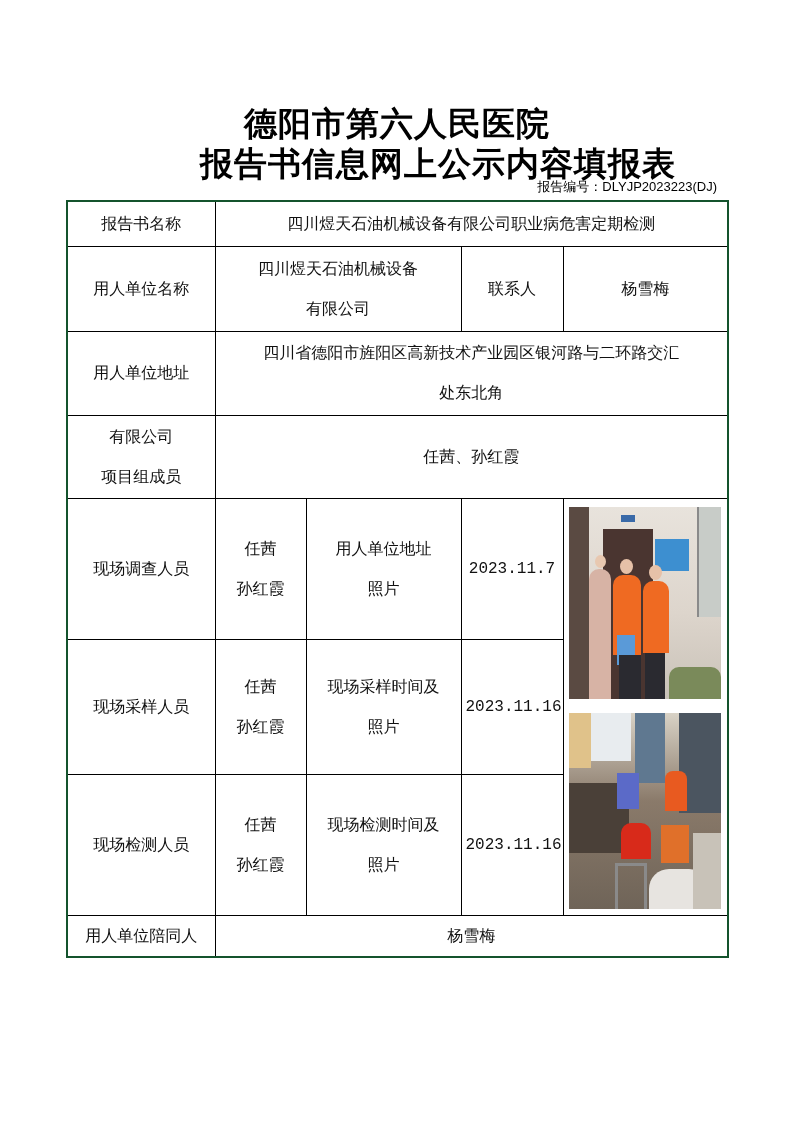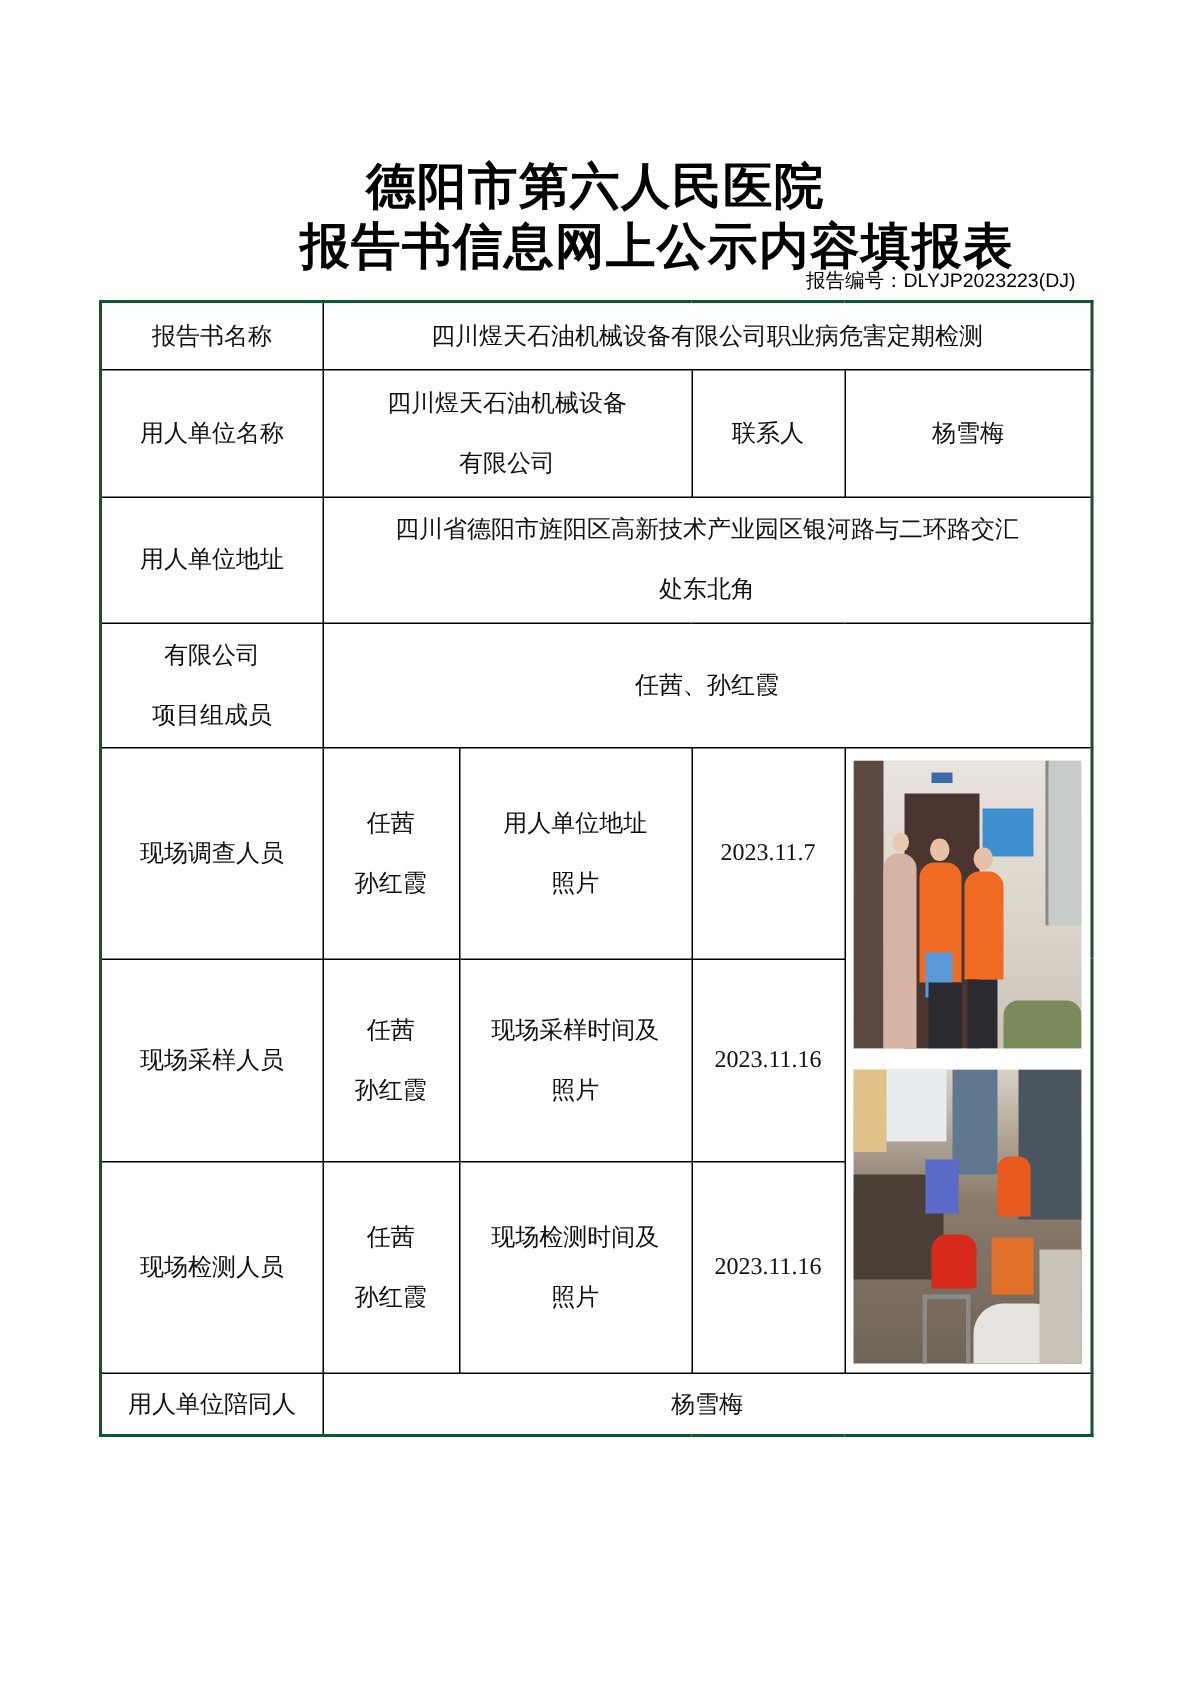--- a/index.html
+++ b/index.html
@@ -12,21 +12,21 @@
   .report-no { position: absolute; top: 178px; right: 77px; font-size: 13px; font-family: Liberation Sans, sans-serif; }
   table.form { position: absolute; left: 66px; top: 200px; width: 661px; border-collapse: collapse;
                table-layout: fixed; border: 2px solid #14532d; padding-left: 48px; }
   table.form td { border: 1.5px solid #000; text-align: center; vertical-align: middle;
                   font-size: 16px; line-height: 40px; padding: 0 4px; color: #111; }
   td.photo-cell { padding: 6px 4px 6px 4px !important; vertical-align: top !important; }
   .photo { width: 152px; height: 192px; margin: 0 auto; position: relative; overflow: hidden; }
   .photo1 { background: linear-gradient(180deg, #e8e3dc 0%, #ddd5cc 55%, #c9c2b8 100%); margin-top: 2px; }
   .photo2 { background: linear-gradient(180deg, #d8d2c6 0%, #8a7a6a 45%, #6f6458 100%); margin-top: 14px; height: 196px; }
   .shape { position: absolute; }
-  .date { font-family: Liberation Serif, serif; }
+  .date { font-family: Liberation Mono, monospace; }
 </style>
 </head>
 <body>
 
 <div class="title t1">德阳市第六人民医院</div>
 <div class="title t2">报告书信息网上公示内容填报表</div>
 <div class="report-no">报告编号：DLYJP2023223(DJ)</div>
 
 <table class="form">
   <colgroup>

